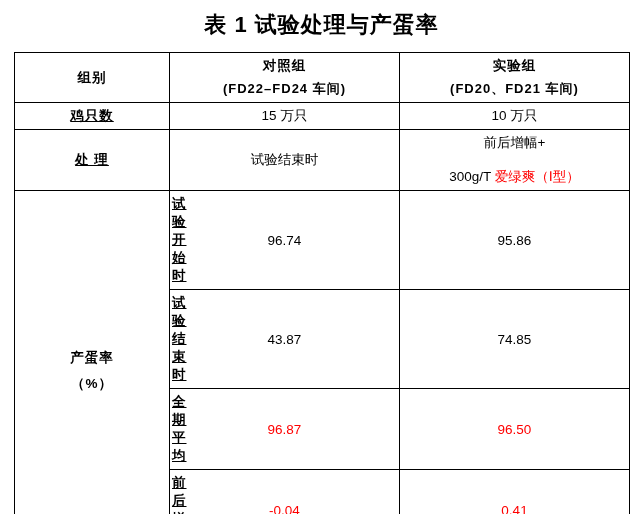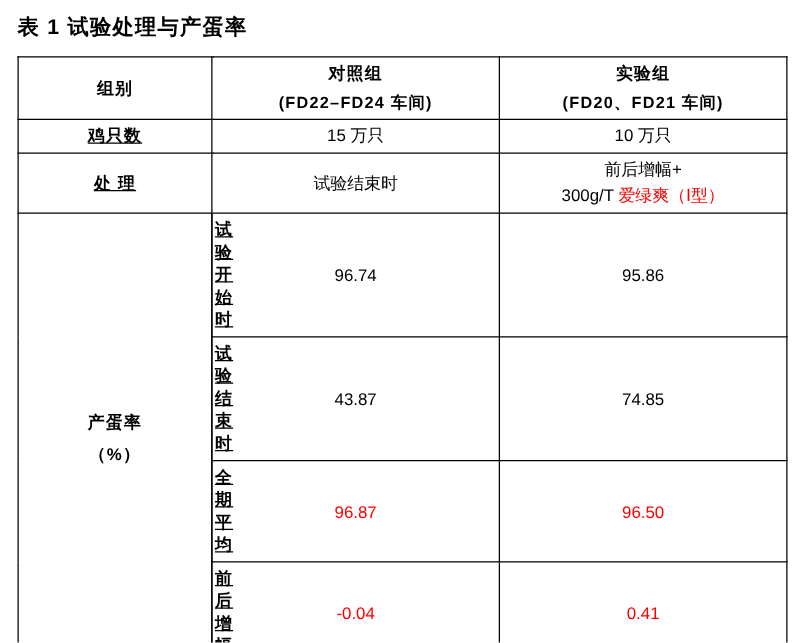--- a/index.html
+++ b/index.html
@@ -15,22 +15,22 @@
     overflow: hidden;
   }
   .page {
     width: 643px;
     height: 514px;
     position: relative;
     box-sizing: border-box;
     padding: 0 14px;
   }
   .title {
-    text-align: left;
-    font-size: 17px;
+    text-align: center;
+    font-size: 22px;
     font-weight: bold;
     letter-spacing: 1px;
     padding: 10px 0 12px 0;
   }
   table.main {
     width: 615px;
     border-collapse: collapse;
     table-layout: fixed;
   }
   table.main td {
@@ -61,21 +61,21 @@
     font-weight: bold;
     font-size: 14px;
     letter-spacing: 1px;
     line-height: 1.9;
   }
   .red {
     color: #ff0000;
   }
   .treat-line2 {
     display: block;
-    margin-top: 3px;
+    margin-top: 16px;
     text-align: center;
   }
   .c-h1 { width: 155px; }
   .c-h2 { width: 230px; }
   .c-h3 { width: 230px; }
 </style>
 </head>
 <body>
 
 <div class="page">

